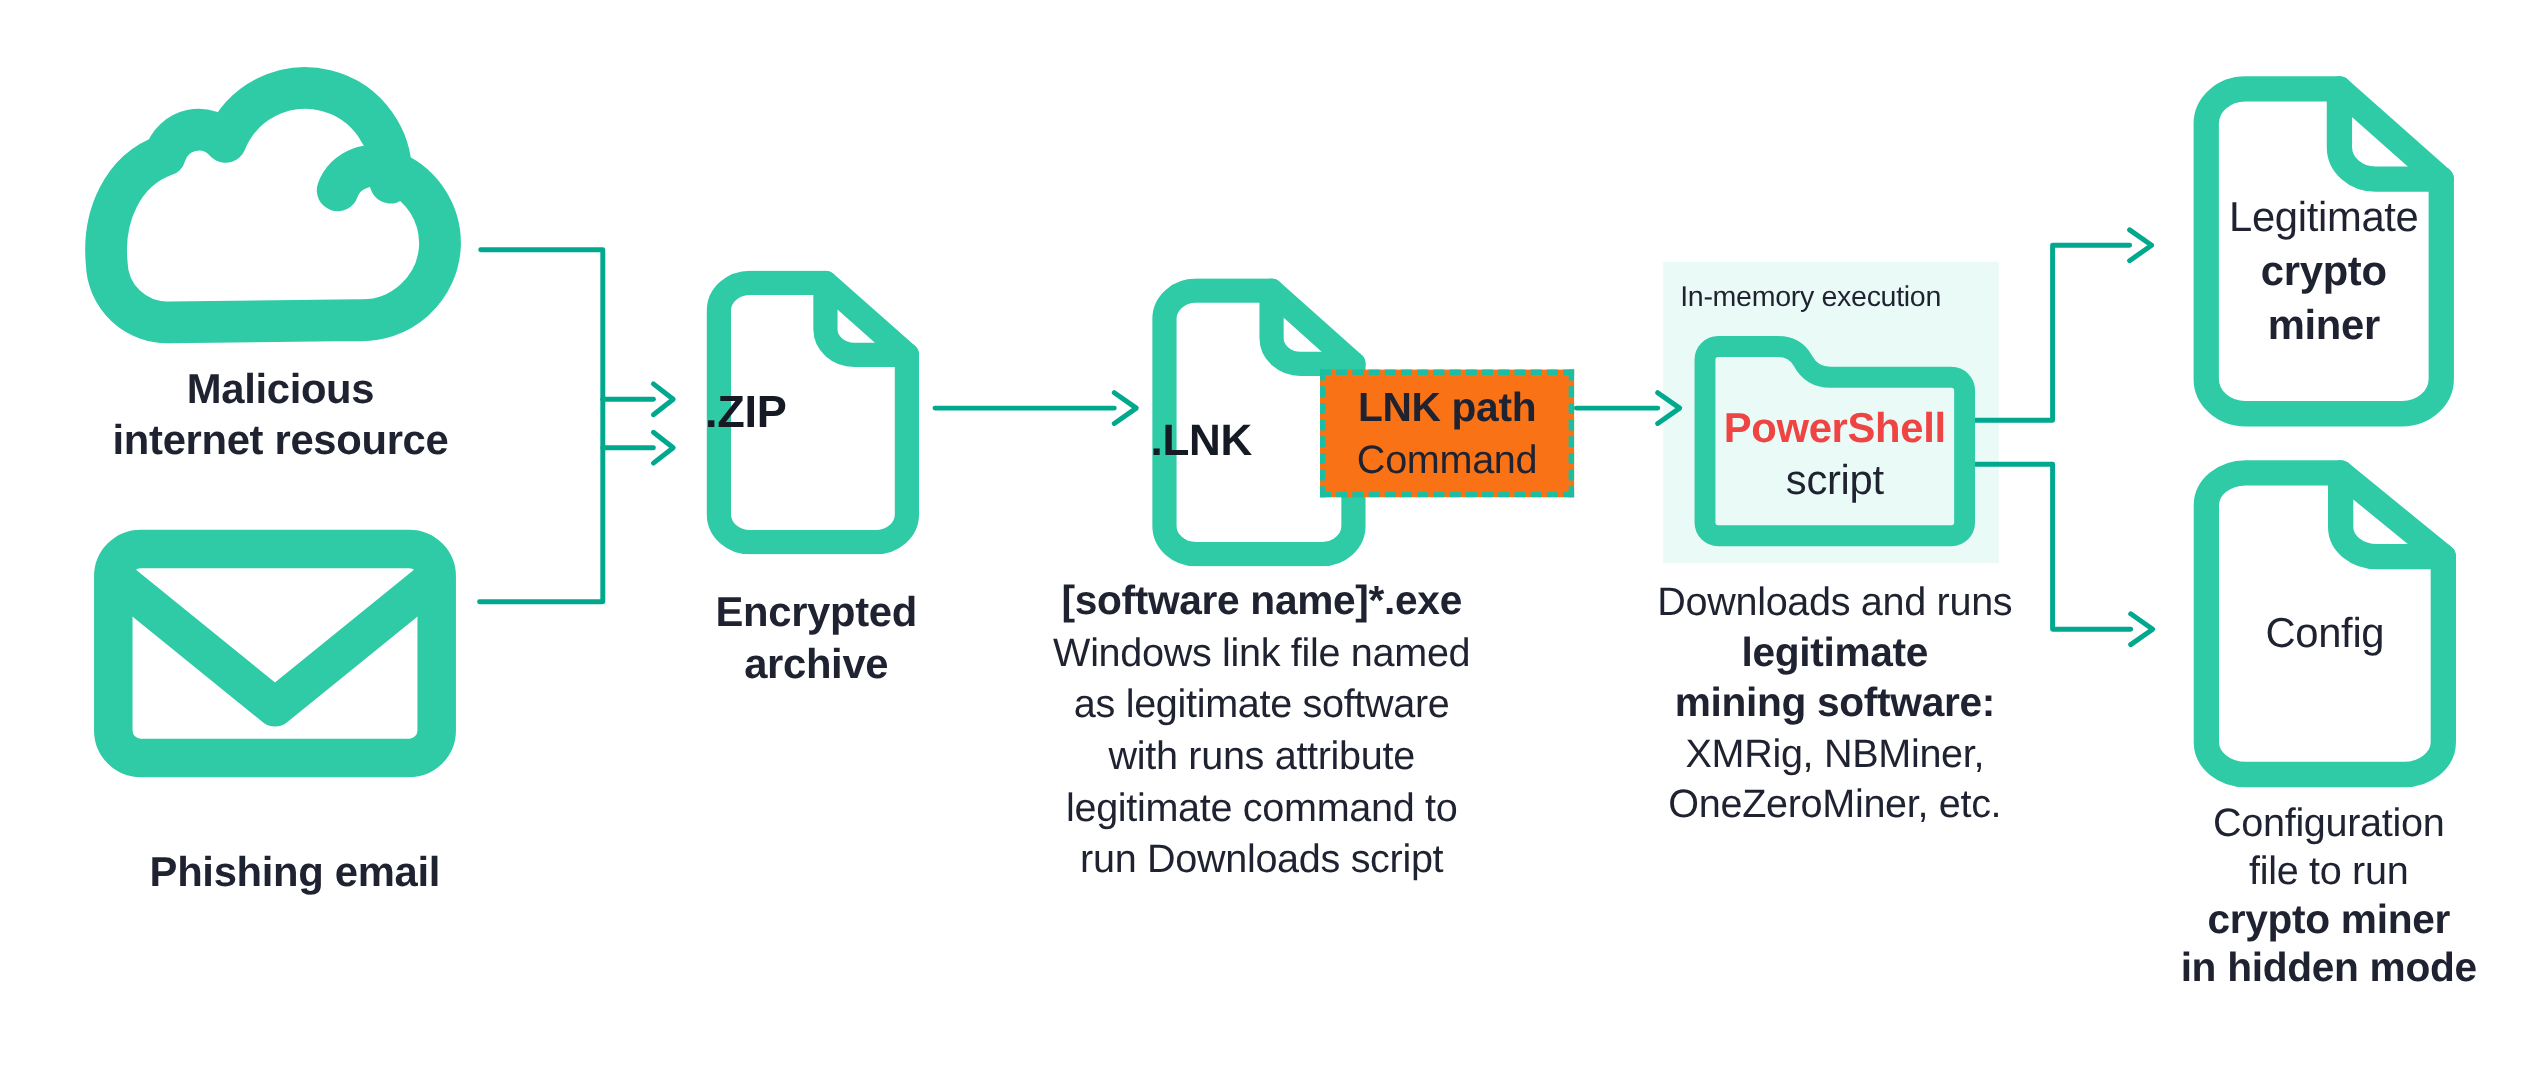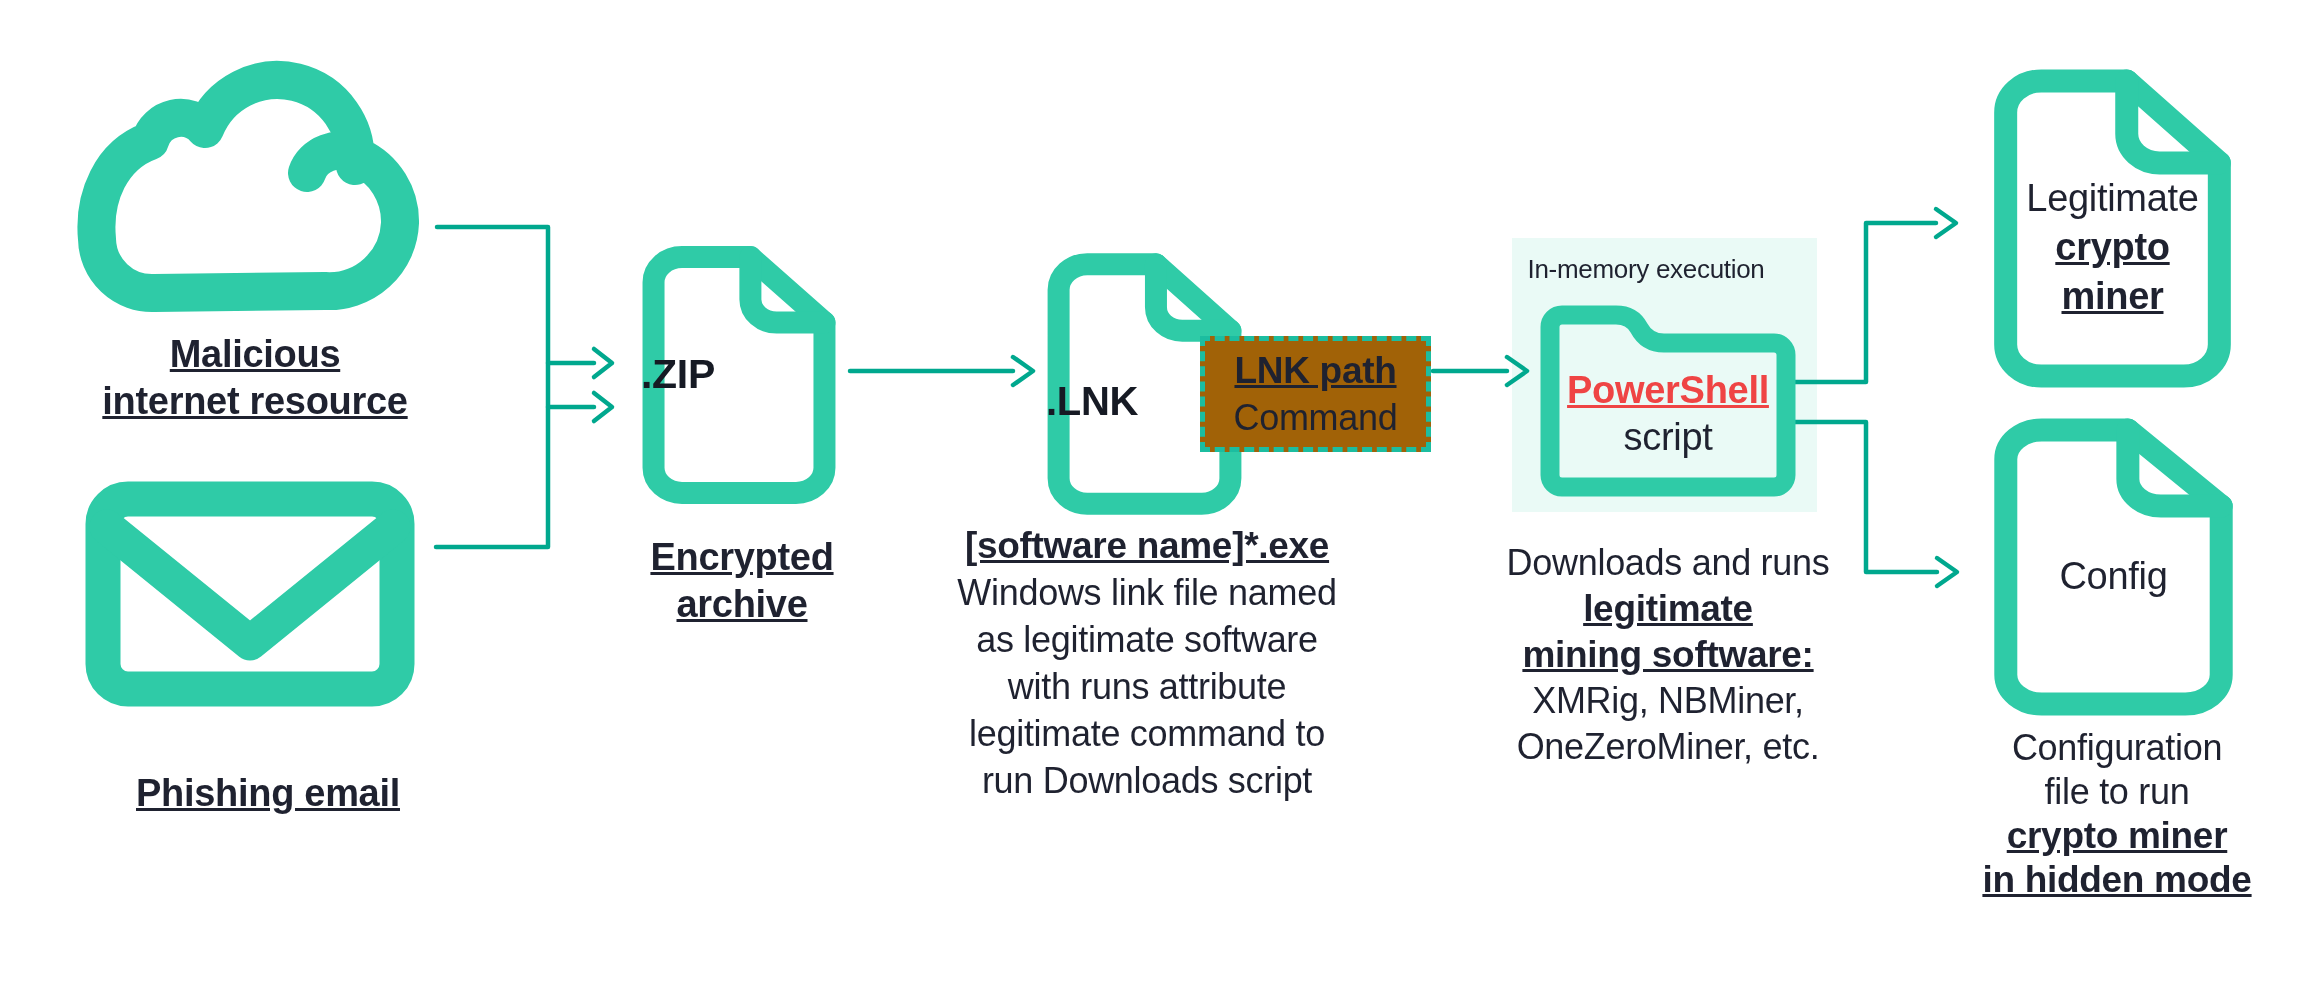--- a/index.html
+++ b/index.html
@@ -10,27 +10,27 @@
     --ink:#1F2230;
   }
   html,body{margin:0;padding:0;background:#fff;}
   .canvas{
     position:relative;width:2304px;height:988px;background:#ffffff;overflow:hidden;
     font-family:"Liberation Sans", sans-serif;color:var(--ink);
     letter-spacing:-0.3px;
   }
   .abs{position:absolute;}
   .lbl{text-align:center;line-height:47px;font-size:36px;color:var(--ink);}
-  .b{font-weight:700;text-decoration:underline;}
+  .b{font-weight:700;}
   .r{font-weight:400;}
   svg{display:block;}
   .badge{font-weight:700;color:#161A24;}
   .dashed-box{
     box-sizing:border-box;
-    background:#a16207;
+    background:#f97316;
     border:5px dashed var(--dash-teal);
     display:flex;flex-direction:column;justify-content:center;
     text-align:center;line-height:47px;
   }
   .tint-rect{background:var(--tint);}
 </style>
 </head>
 <body>
 
 <div class="canvas">
@@ -103,21 +103,21 @@
   <div class="abs lbl r" style="left:1512px;top:254px;width:268px;font-size:26px;line-height:30px;">In-memory execution</div>
 
   <svg class="abs" style="left:1538px;top:305px;" width="260" height="193" viewBox="0 0 260 193" fill="none" stroke="#2FCBA7" stroke-width="19" stroke-linecap="round" stroke-linejoin="round">
     <path d="M24,10 H78 Q94,10 101,23 Q109,38 126,38 H236 A12,12 0 0 1 248,50 V170 A12,12 0 0 1 236,182 H24 A12,12 0 0 1 12,170 V22 A12,12 0 0 1 24,10 Z"></path>
   </svg>
   <div class="abs lbl" style="left:1538px;top:367px;width:260px;font-size:38px;">
     <div class="b" style="color:#ef4444;">PowerShell</div>
     <div class="r">script</div>
   </div>
 
-  <div class="abs lbl" style="left:1418px;top:524px;width:500px;line-height:46px;margin-top:16px;">
+  <div class="abs lbl" style="left:1418px;top:524px;width:500px;line-height:46px;">
     <div class="r">Downloads and runs</div>
     <div class="b" style="font-size:37px;">legitimate</div>
     <div class="b" style="font-size:37px;">mining software:</div>
     <div class="r">XMRig, NBMiner,</div>
     <div class="r">OneZeroMiner, etc.</div>
   </div>
 
   <svg class="abs" style="left:1990px;top:67px;" width="245" height="323" viewBox="0 0 172 256" preserveAspectRatio="none" fill="none" stroke="#2FCBA7" stroke-linecap="round" stroke-linejoin="round">
     <path vector-effect="non-scaling-stroke" stroke-width="23" d="M96,11 L161,76 V220 A25,25 0 0 1 136,245 H36 A25,25 0 0 1 11,220 V36 A25,25 0 0 1 36,11 Z"></path>
     <path vector-effect="non-scaling-stroke" stroke-width="23" d="M96,11 V53 A23,23 0 0 0 119,76 H161"></path>

